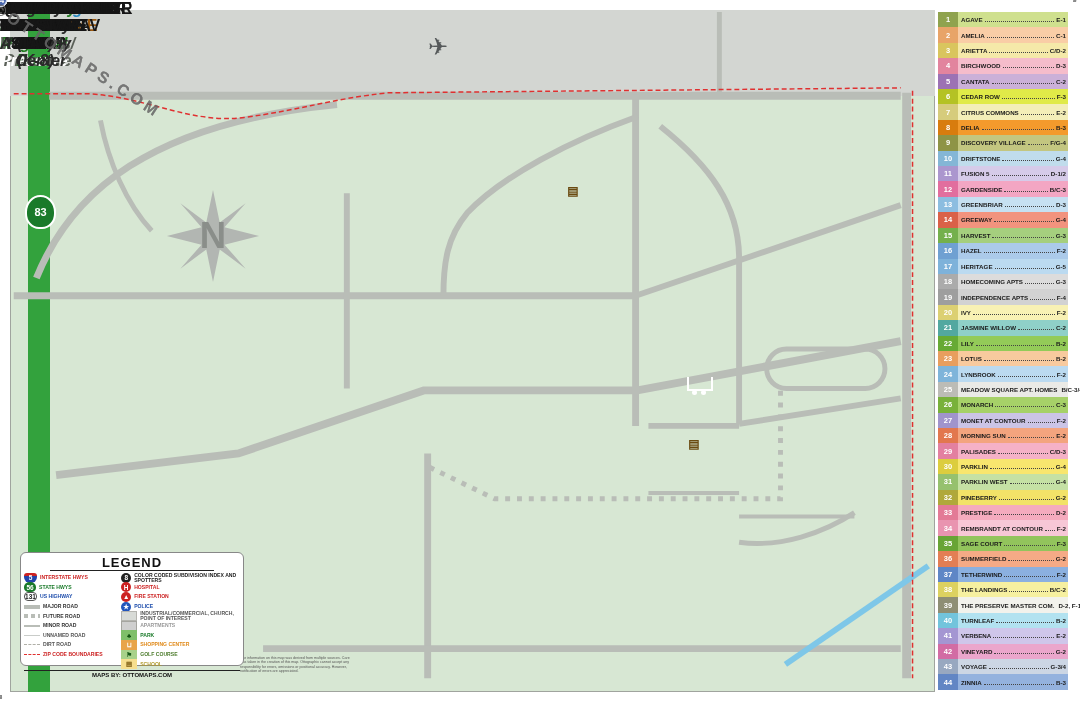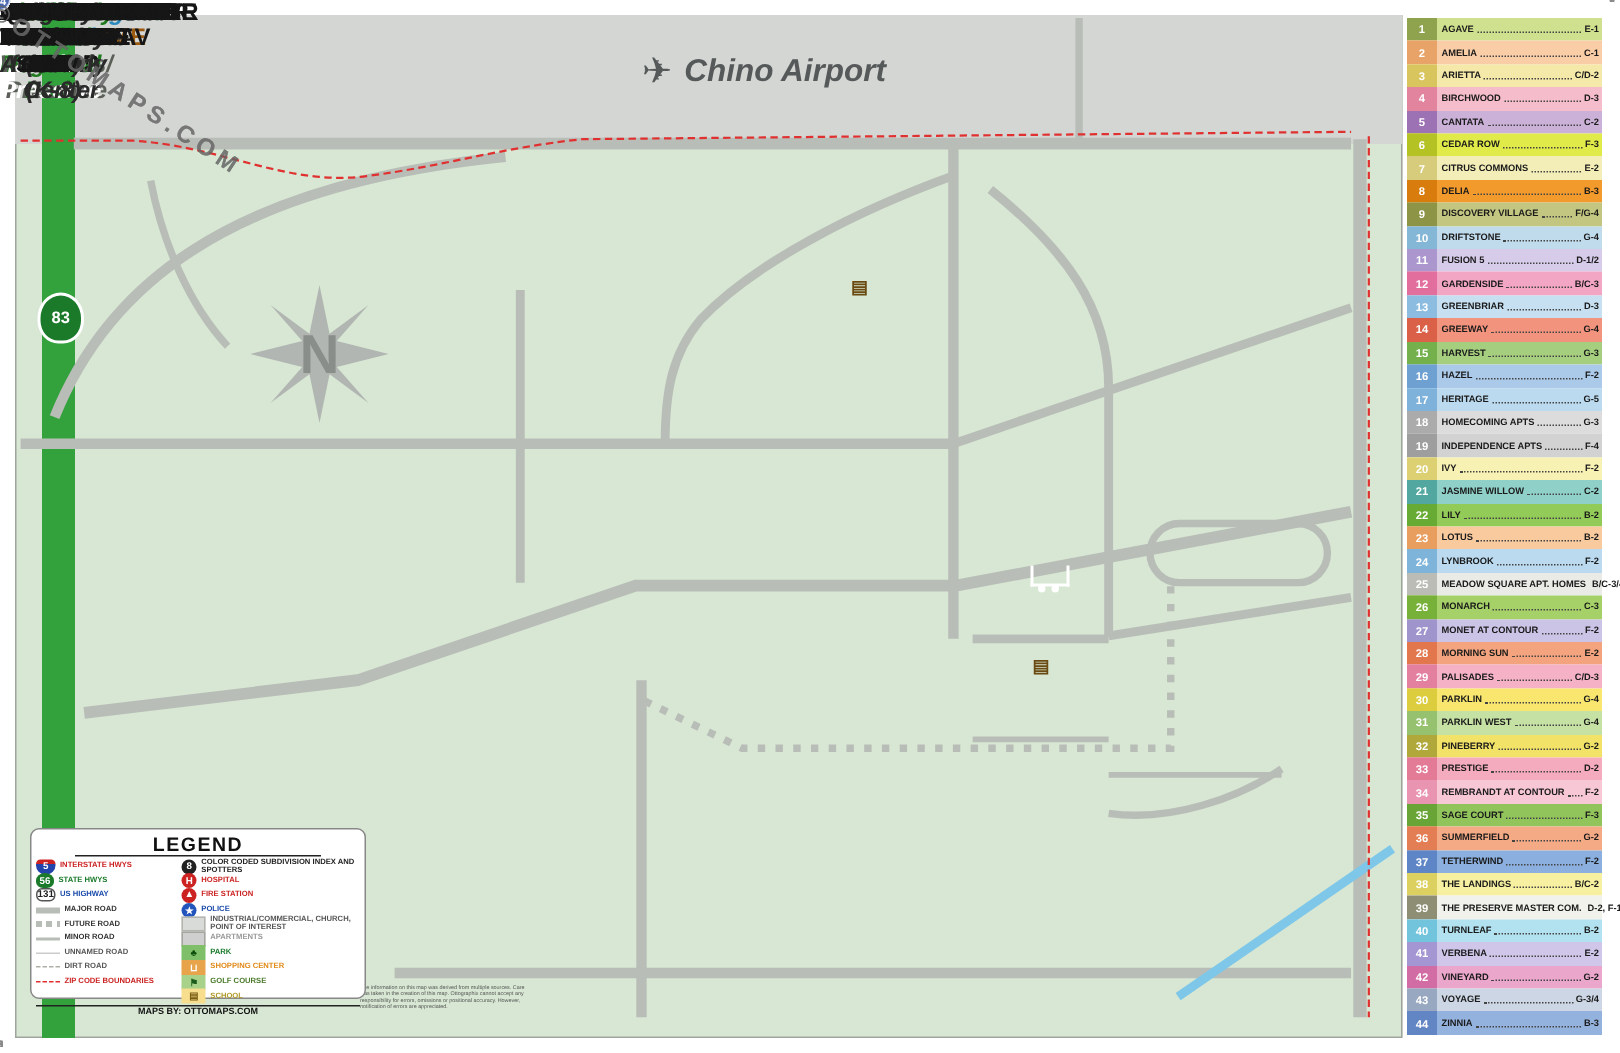--- a/index.html
+++ b/index.html
@@ -185,21 +185,20 @@
     <path d="M940 574 L795 674" stroke="#7ec7e8" stroke-width="6" fill="none"></path>
     <g fill="none" stroke="#e03030" stroke-width="1.5" stroke-dasharray="5 3">
       <path d="M12 95 L88 95 C150 99 192 126 246 119 C300 112 335 100 392 94 L912 89"></path>
       <path d="M924 92 V688"></path>
     </g>
   </svg>
 
 
   <div id="airport-label">
     <span class="plane">✈</span>
-    <span class="aname">Chino Airport</span>
   </div>
 
   <svg id="compass" width="96" height="96" viewBox="0 0 100 100">
     <polygon points="50,2 57,36 84,16 62,41 98,50 62,59 84,84 57,64 50,98 43,64 16,84 38,59 2,50 38,41 16,16 43,36" fill="#b2b6b2"></polygon>
     <text x="50" y="63" text-anchor="middle" font-size="38" font-weight="bold" fill="#8a8e8a" font-family="Liberation Sans, sans-serif">N</text>
   </svg>
 
   <div id="hwy-shield">83</div>
 
   <div style="position:absolute;z-index:4;">

